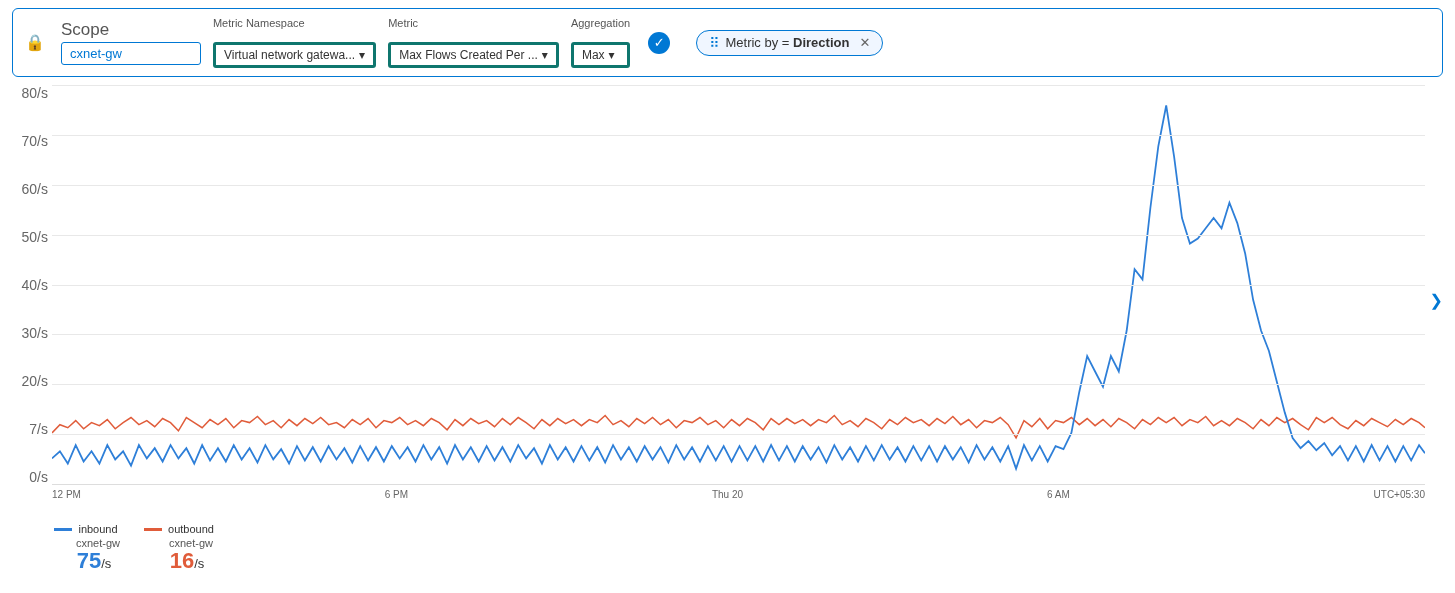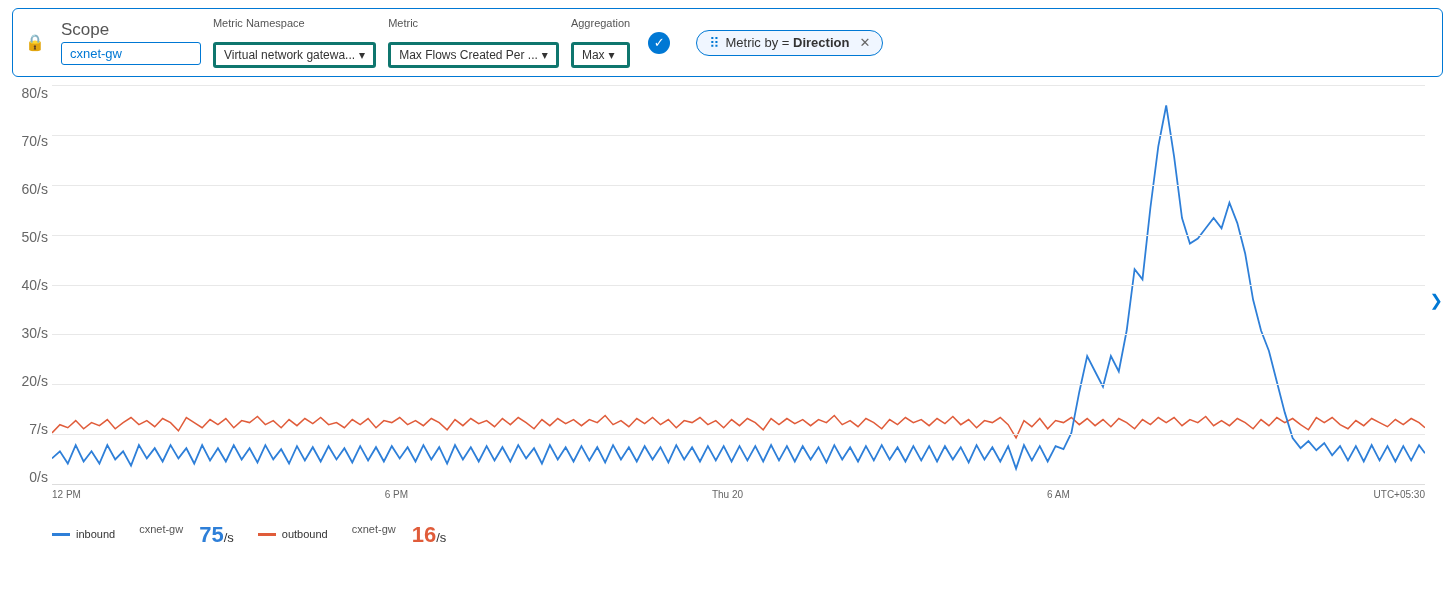--- a/index.html
+++ b/index.html
@@ -175,20 +175,22 @@
 
     .legend {
       display: flex;
       gap: 24px;
       padding: 8px 52px;
       align-items: flex-start;
     }
 
     .legend-item {
       display: flex;
+      flex-direction: column;
+      align-items: center;
     }
 
     .legend-top {
       display: flex;
       align-items: center;
       gap: 6px;
       margin-bottom: 2px;
     }
 
     .legend-line {

